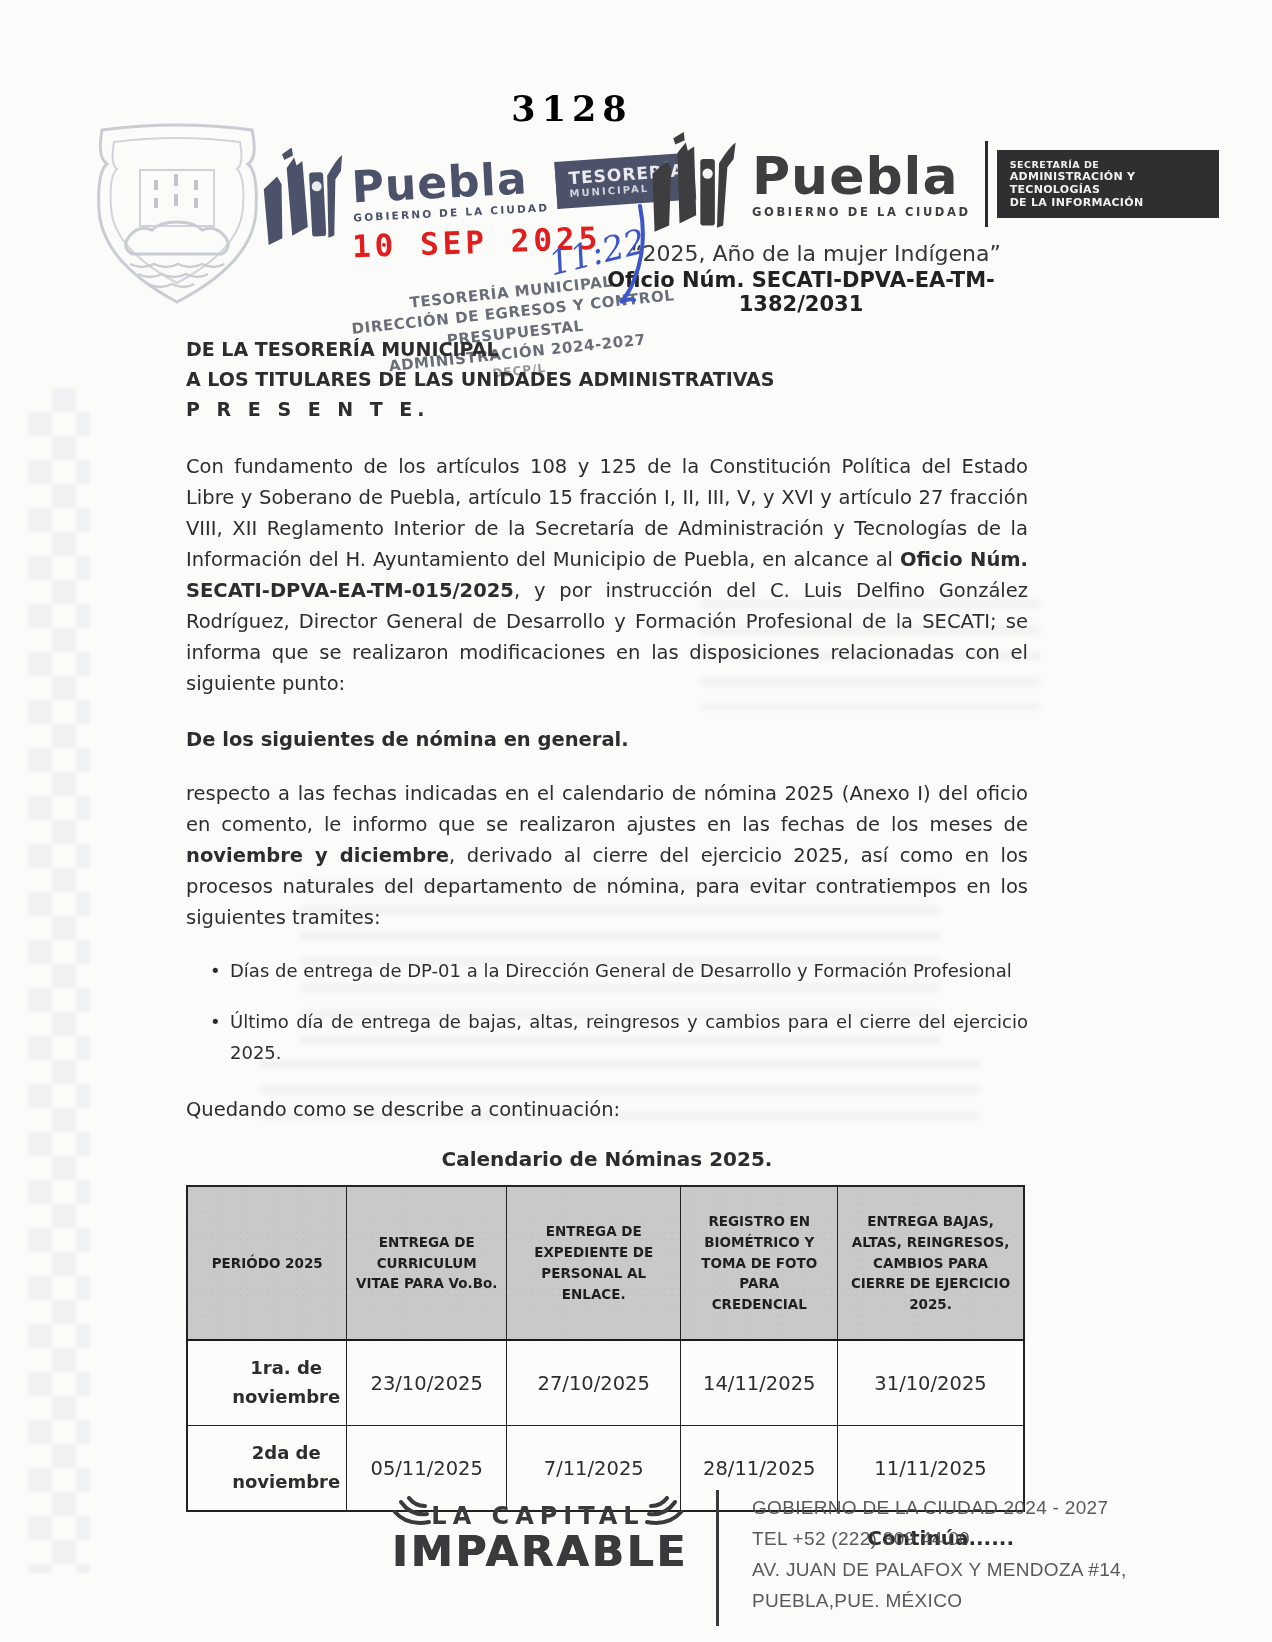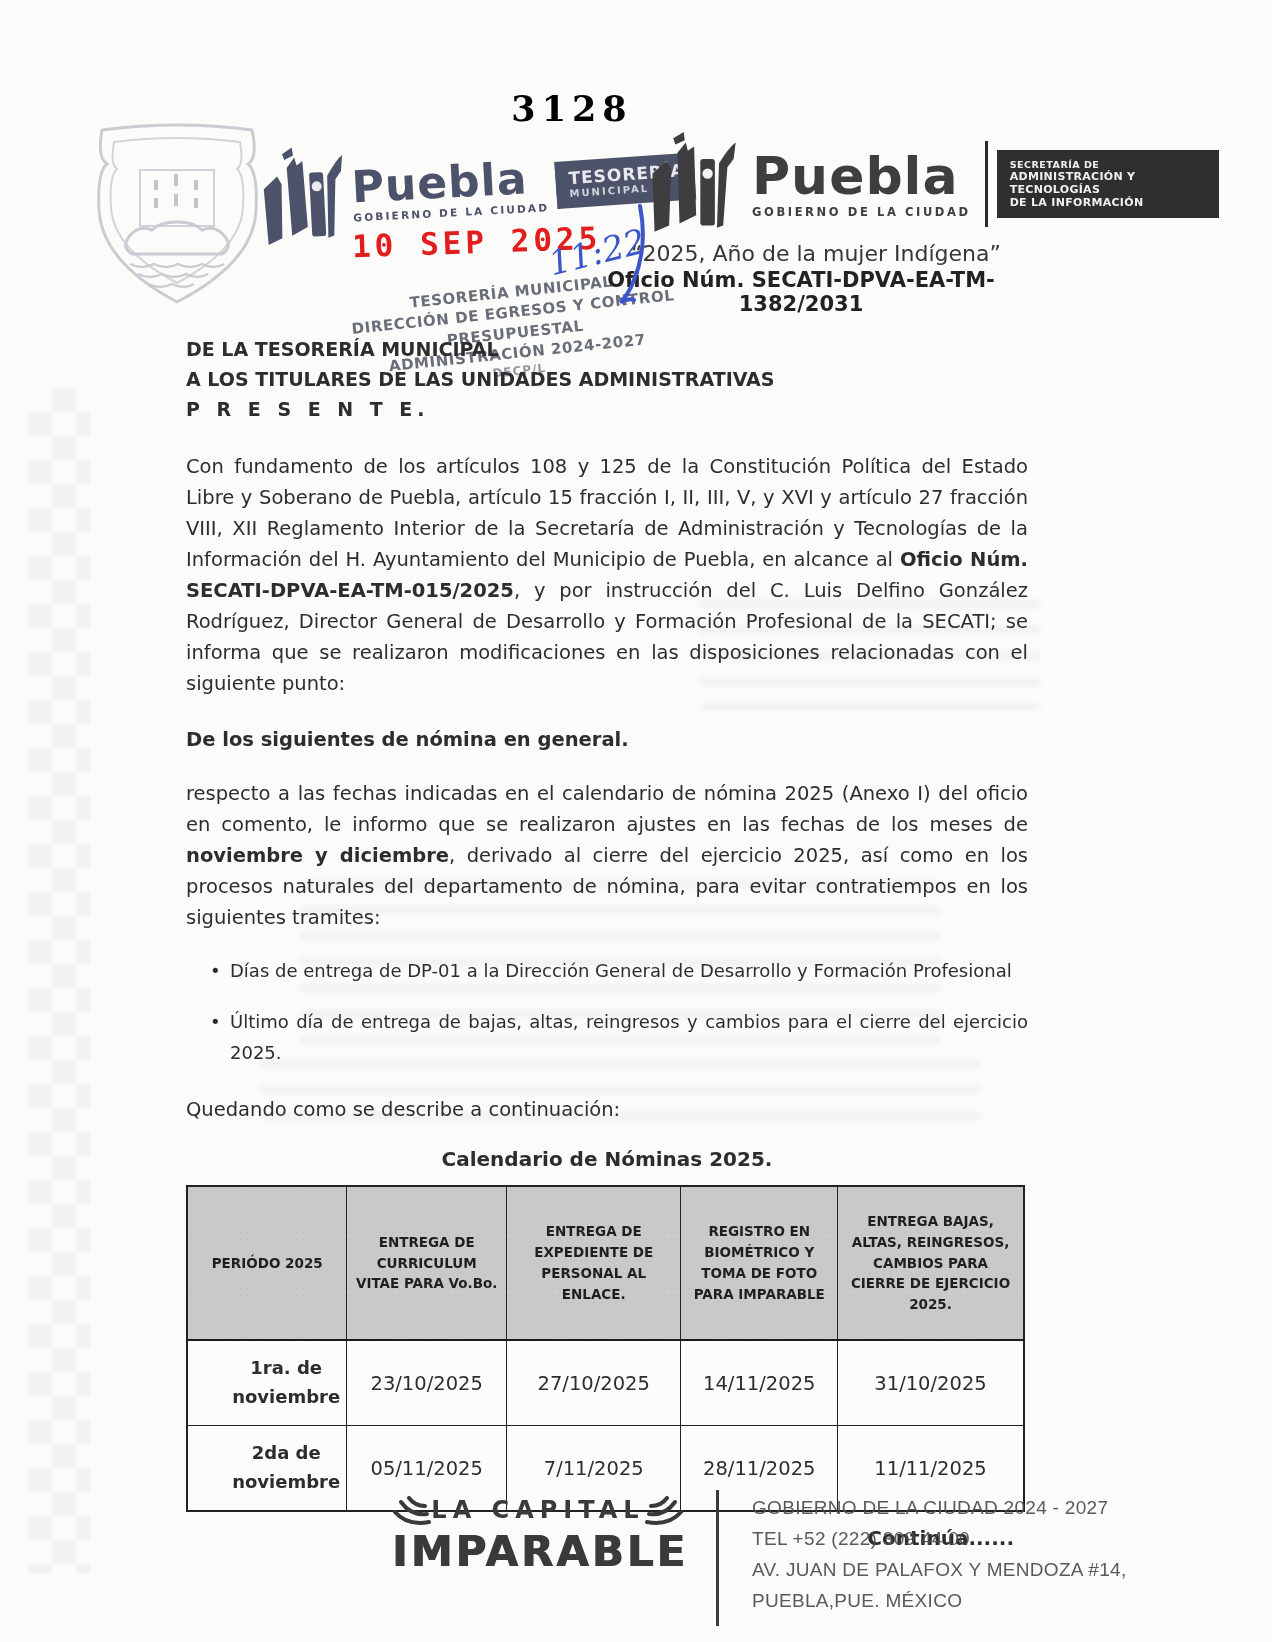--- a/index.html
+++ b/index.html
@@ -117,21 +117,21 @@
     border:1.6px solid #222;text-align:center;vertical-align:middle;
     font-size:19.5px;height:82px;background:#fcfcfa;
   }
   table.cal td.period{font-weight:bold;font-size:18px;line-height:1.6;padding-left:39px;}
 
   .continua{margin-top:14px;text-align:right;font-weight:bold;font-size:20px;padding-right:14px;}
 
   
   .footer-divider{left:716px;top:1490px;width:2.5px;height:136px;background:#3a3a3c;z-index:2;}
   .capital-logo{left:388px;top:1496px;width:300px;text-align:center;color:#3a3a3c;z-index:2;}
-  .capital-top{display:flex;align-items:flex-start;justify-content:center;}
+  .capital-top{display:flex;align-items:flex-end;justify-content:center;}
   .capital-top .txt{font-weight:bold;font-size:24px;letter-spacing:6px;}
   .capital-bottom{font-weight:bold;font-size:42px;letter-spacing:3px;line-height:1.05;
     text-shadow:1px 0 0 #3a3a3c;text-align:right;}
   .footer-address{left:752px;top:1492px;width:420px;color:#4c4c4e;font-size:19px;line-height:31px;z-index:2;
     font-family:"Liberation Sans",sans-serif;letter-spacing:.3px;opacity:.92;}
 </style>
 </head>
 <body>
 
 <div class="abs deco-strip"></div>
@@ -245,21 +245,21 @@
         <col style="width:160px">
         <col style="width:175px">
         <col style="width:157px">
         <col style="width:187px">
     </colgroup>
     <thead>
       <tr>
         <th class="noise">PERIÓDO 2025</th>
         <th class="noise">ENTREGA DE CURRICULUM VITAE PARA Vo.Bo.</th>
         <th class="noise">ENTREGA DE EXPEDIENTE DE PERSONAL AL ENLACE.</th>
-        <th class="noise">REGISTRO EN BIOMÉTRICO Y TOMA DE FOTO PARA IMPARABLE</th>
+        <th class="noise">REGISTRO EN BIOMÉTRICO Y TOMA DE FOTO PARA CREDENCIAL</th>
         <th class="noise">ENTREGA BAJAS, ALTAS, REINGRESOS, CAMBIOS PARA CIERRE DE EJERCICIO 2025.</th>
       </tr>
     </thead>
     <tbody>
       <tr>
         <td class="period">1ra. de noviembre</td>
         <td>23/10/2025</td>
         <td>27/10/2025</td>
         <td>14/11/2025</td>
         <td>31/10/2025</td>

